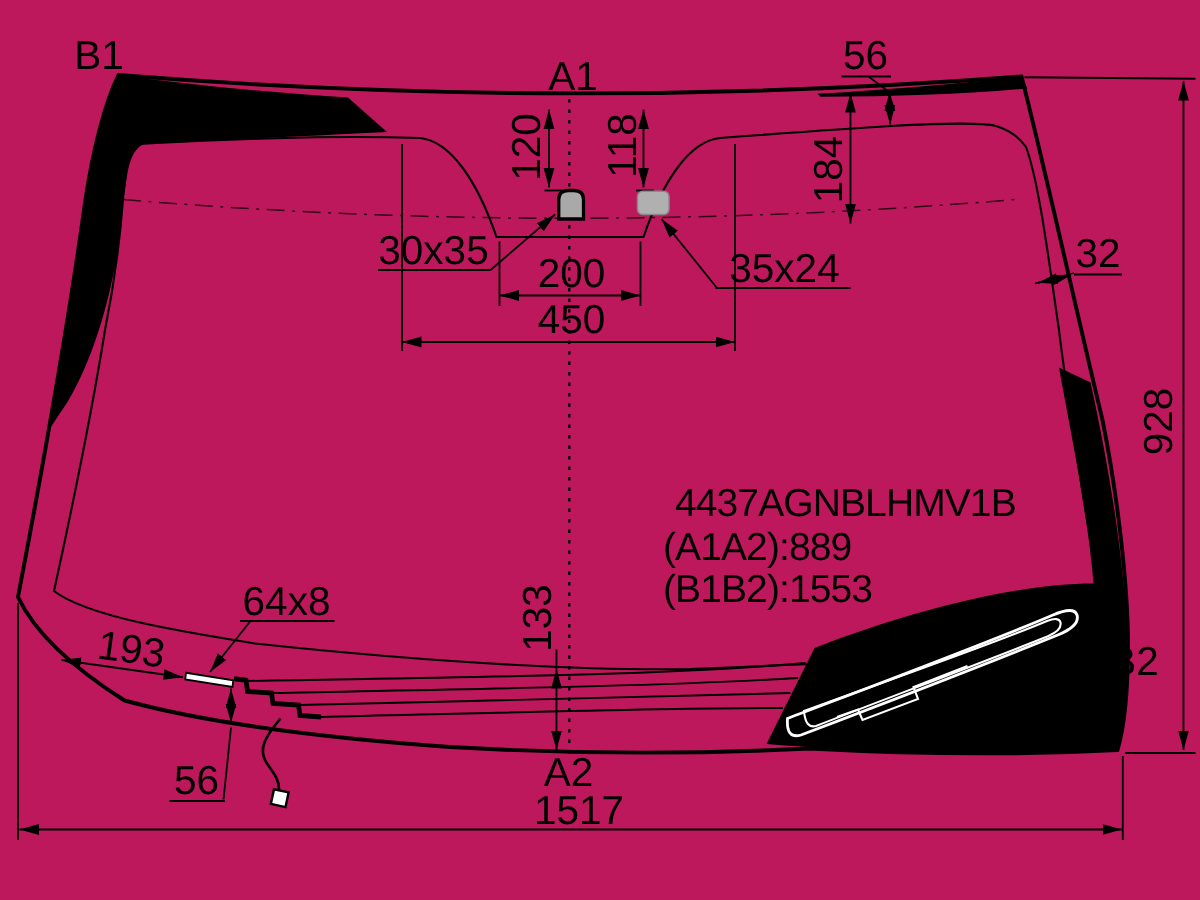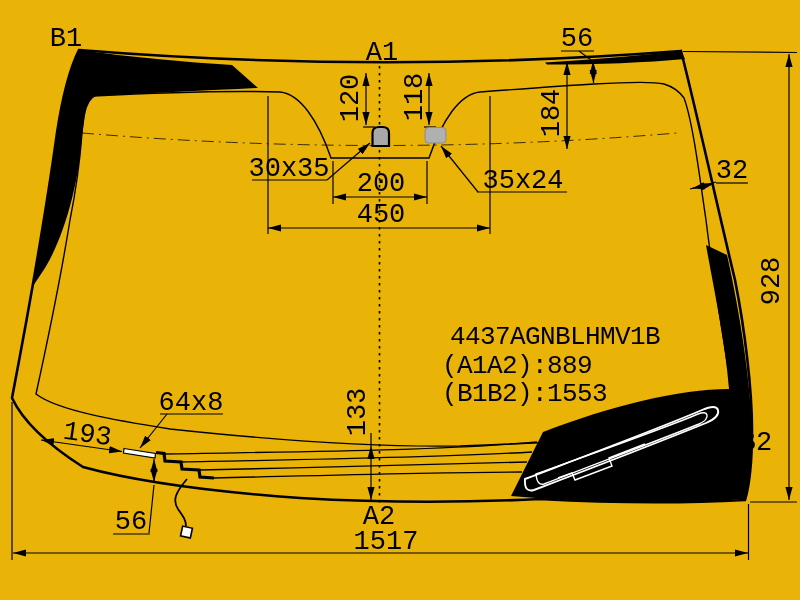--- a/index.html
+++ b/index.html
@@ -1,17 +1,17 @@
 <!DOCTYPE html>
 <html><head>
 <meta charset="utf-8">
 <style>
   html,body{margin:0;padding:0;background:#fff;}
-  .stage{width:800px;height:600px;background:#eab308;overflow:hidden;position:relative;
-         font-family:Liberation Mono, monospace;}
+  .stage{width:800px;height:600px;background:#be185d;overflow:hidden;position:relative;
+         font-family:Liberation Sans, sans-serif;}
   svg{display:block;}
   .outline{fill:none;stroke:#000;stroke-width:2.6;}
   .inner{fill:none;stroke:#000;stroke-width:1.4;}
   .frit{fill:#000;stroke:none;}
   .dim{stroke:#000;stroke-width:1.2;fill:none;}
   .thin{stroke:#000;stroke-width:1.2;fill:none;}
   .heat{stroke:#000;stroke-width:1.3;fill:none;}
   .bus{stroke:#000;stroke-width:3.2;fill:none;stroke-linejoin:miter;}
   .wloop{stroke:#fff;fill:none;}
   .dashdot{stroke:#000;stroke-width:1;fill:none;stroke-dasharray:12 5 2 5;opacity:.75;}

